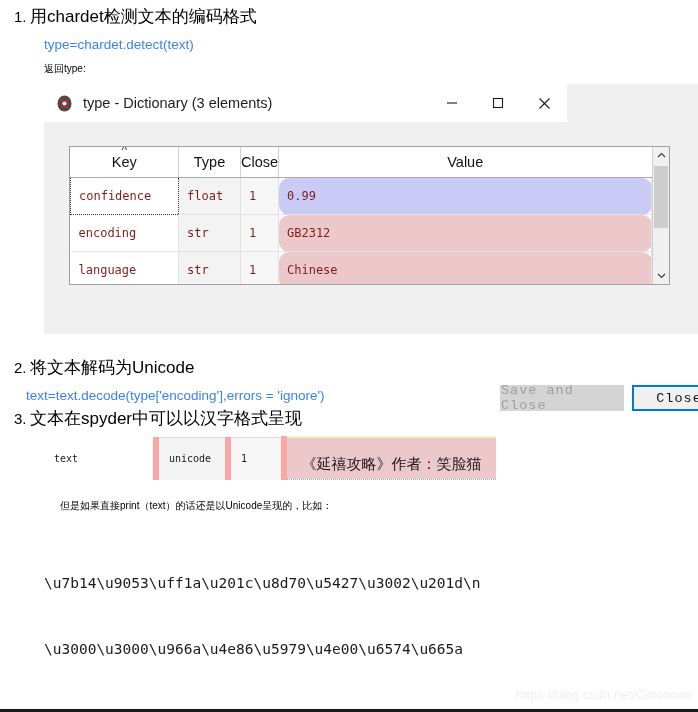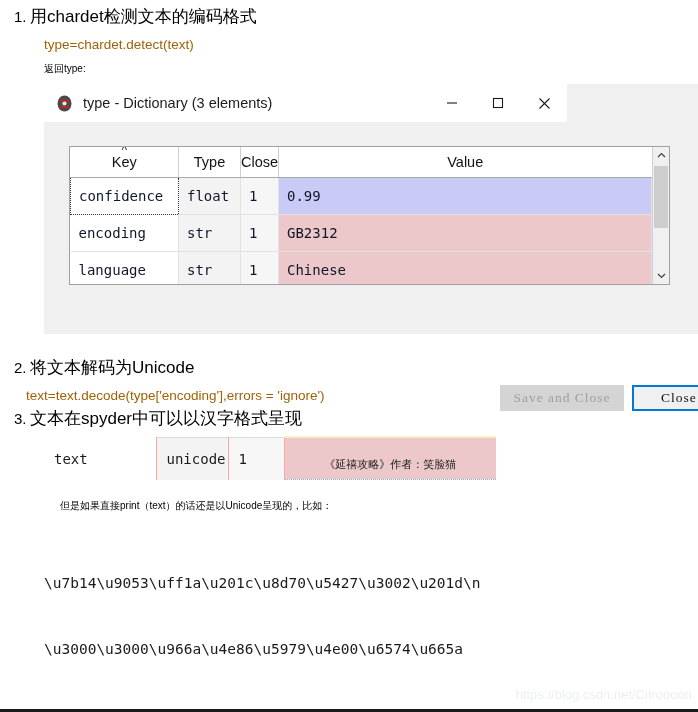--- a/index.html
+++ b/index.html
@@ -32,21 +32,21 @@
   }
   .heading-cn {
     font-size: 17px;
     line-height: 22px;
     letter-spacing: 0px;
   }
   .code-line {
     position: absolute;
     font-size: 13.5px;
     line-height: 20px;
-    color: #a16207;
+    color: #3b82f6;
   }
   .plain-cn {
     position: absolute;
     font-size: 10px;
     line-height: 22px;
   }
 
   
   #dialog {
     position: absolute;
@@ -135,33 +135,33 @@
     position: absolute;
     top: -3px;
     left: 50%;
     transform: translateX(-50%);
     font-size: 12px;
     color: #333;
     line-height: 12px;
   }
   table.var-table td {
     height: 36px;
-    font-size: 14px;
+    font-size: 12px;
     padding: 0 0 0 8px;
     border-bottom: 1px solid #e2e2e2;
     border-right: 1px solid #e2e2e2;
-    color: #0f172a;
+    color: #7f1d1d;
     vertical-align: middle;
     white-space: nowrap;
     overflow: hidden;
   }
   td.key-cell { background: #ffffff; }
   td.type-cell { background: #f3f3f3; }
   td.size-cell { background: #f6f6f6; }
-  td.val-cell { border-right: none; }
+  td.val-cell { border-right: none; border-radius: 10px; }
   tr.row-sel td.key-cell {
     border: 1px dotted #333;
     border-right: 1px dotted #333;
   }
 
   
   #vscroll {
     width: 17px;
     flex: none;
     background: #f0f0f0;
@@ -190,21 +190,21 @@
     right: 1px;
     top: 2px;
     height: 62px;
     background: #cdcdcd;
   }
 
   
   .dlg-btn {
     position: absolute;
     height: 26px;
-    font-family: Liberation Serif, serif;
+    font-family: Liberation Mono, monospace;
     font-size: 13.5px;
     display: flex;
     align-items: center;
     justify-content: center;
     box-sizing: border-box;
     letter-spacing: 1px;
   }
   #btn-save {
     left: 456px;
     top: 301px;
@@ -228,38 +228,38 @@
     left: 44px;
     top: 436px;
     width: 452px;
     height: 41px;
     border-collapse: collapse;
     table-layout: fixed;
     font-family: "DejaVu Sans Mono", monospace;
   }
   #small-table td {
     height: 41px;
-    font-size: 14px;
+    font-size: 10px;
     padding: 0 0 0 10px;
-    border-right: 1px solid #fca5a5;
+    border-right: 6px solid #fca5a5;
     color: #1a1a1a;
     vertical-align: middle;
     white-space: nowrap;
     overflow: hidden;
   }
   #small-table td.t-key { background: #ffffff; border-top: 1px solid #ffffff; }
   #small-table td.t-type { background: #f3f3f3; border-top: 1px solid #dcdcdc; margin-left: 48px; }
   #small-table td.t-size { background: #f7f7f7; border-top: 1px solid #dcdcdc; }
   #small-table td.t-val {
     background: #ecc8ca;
     border-top: 2px solid #f7f0c0;
     border-bottom: 1px dotted #7fb3d5;
     border-right: none;
     font-family: "Liberation Sans", sans-serif;
-    font-size: 11px;
+    font-size: 15px;
     text-align: center;
     padding: 0;
     vertical-align: bottom;
     line-height: 30px;
   }
 
   
   #escape-block {
     position: absolute;
     left: 44px;

